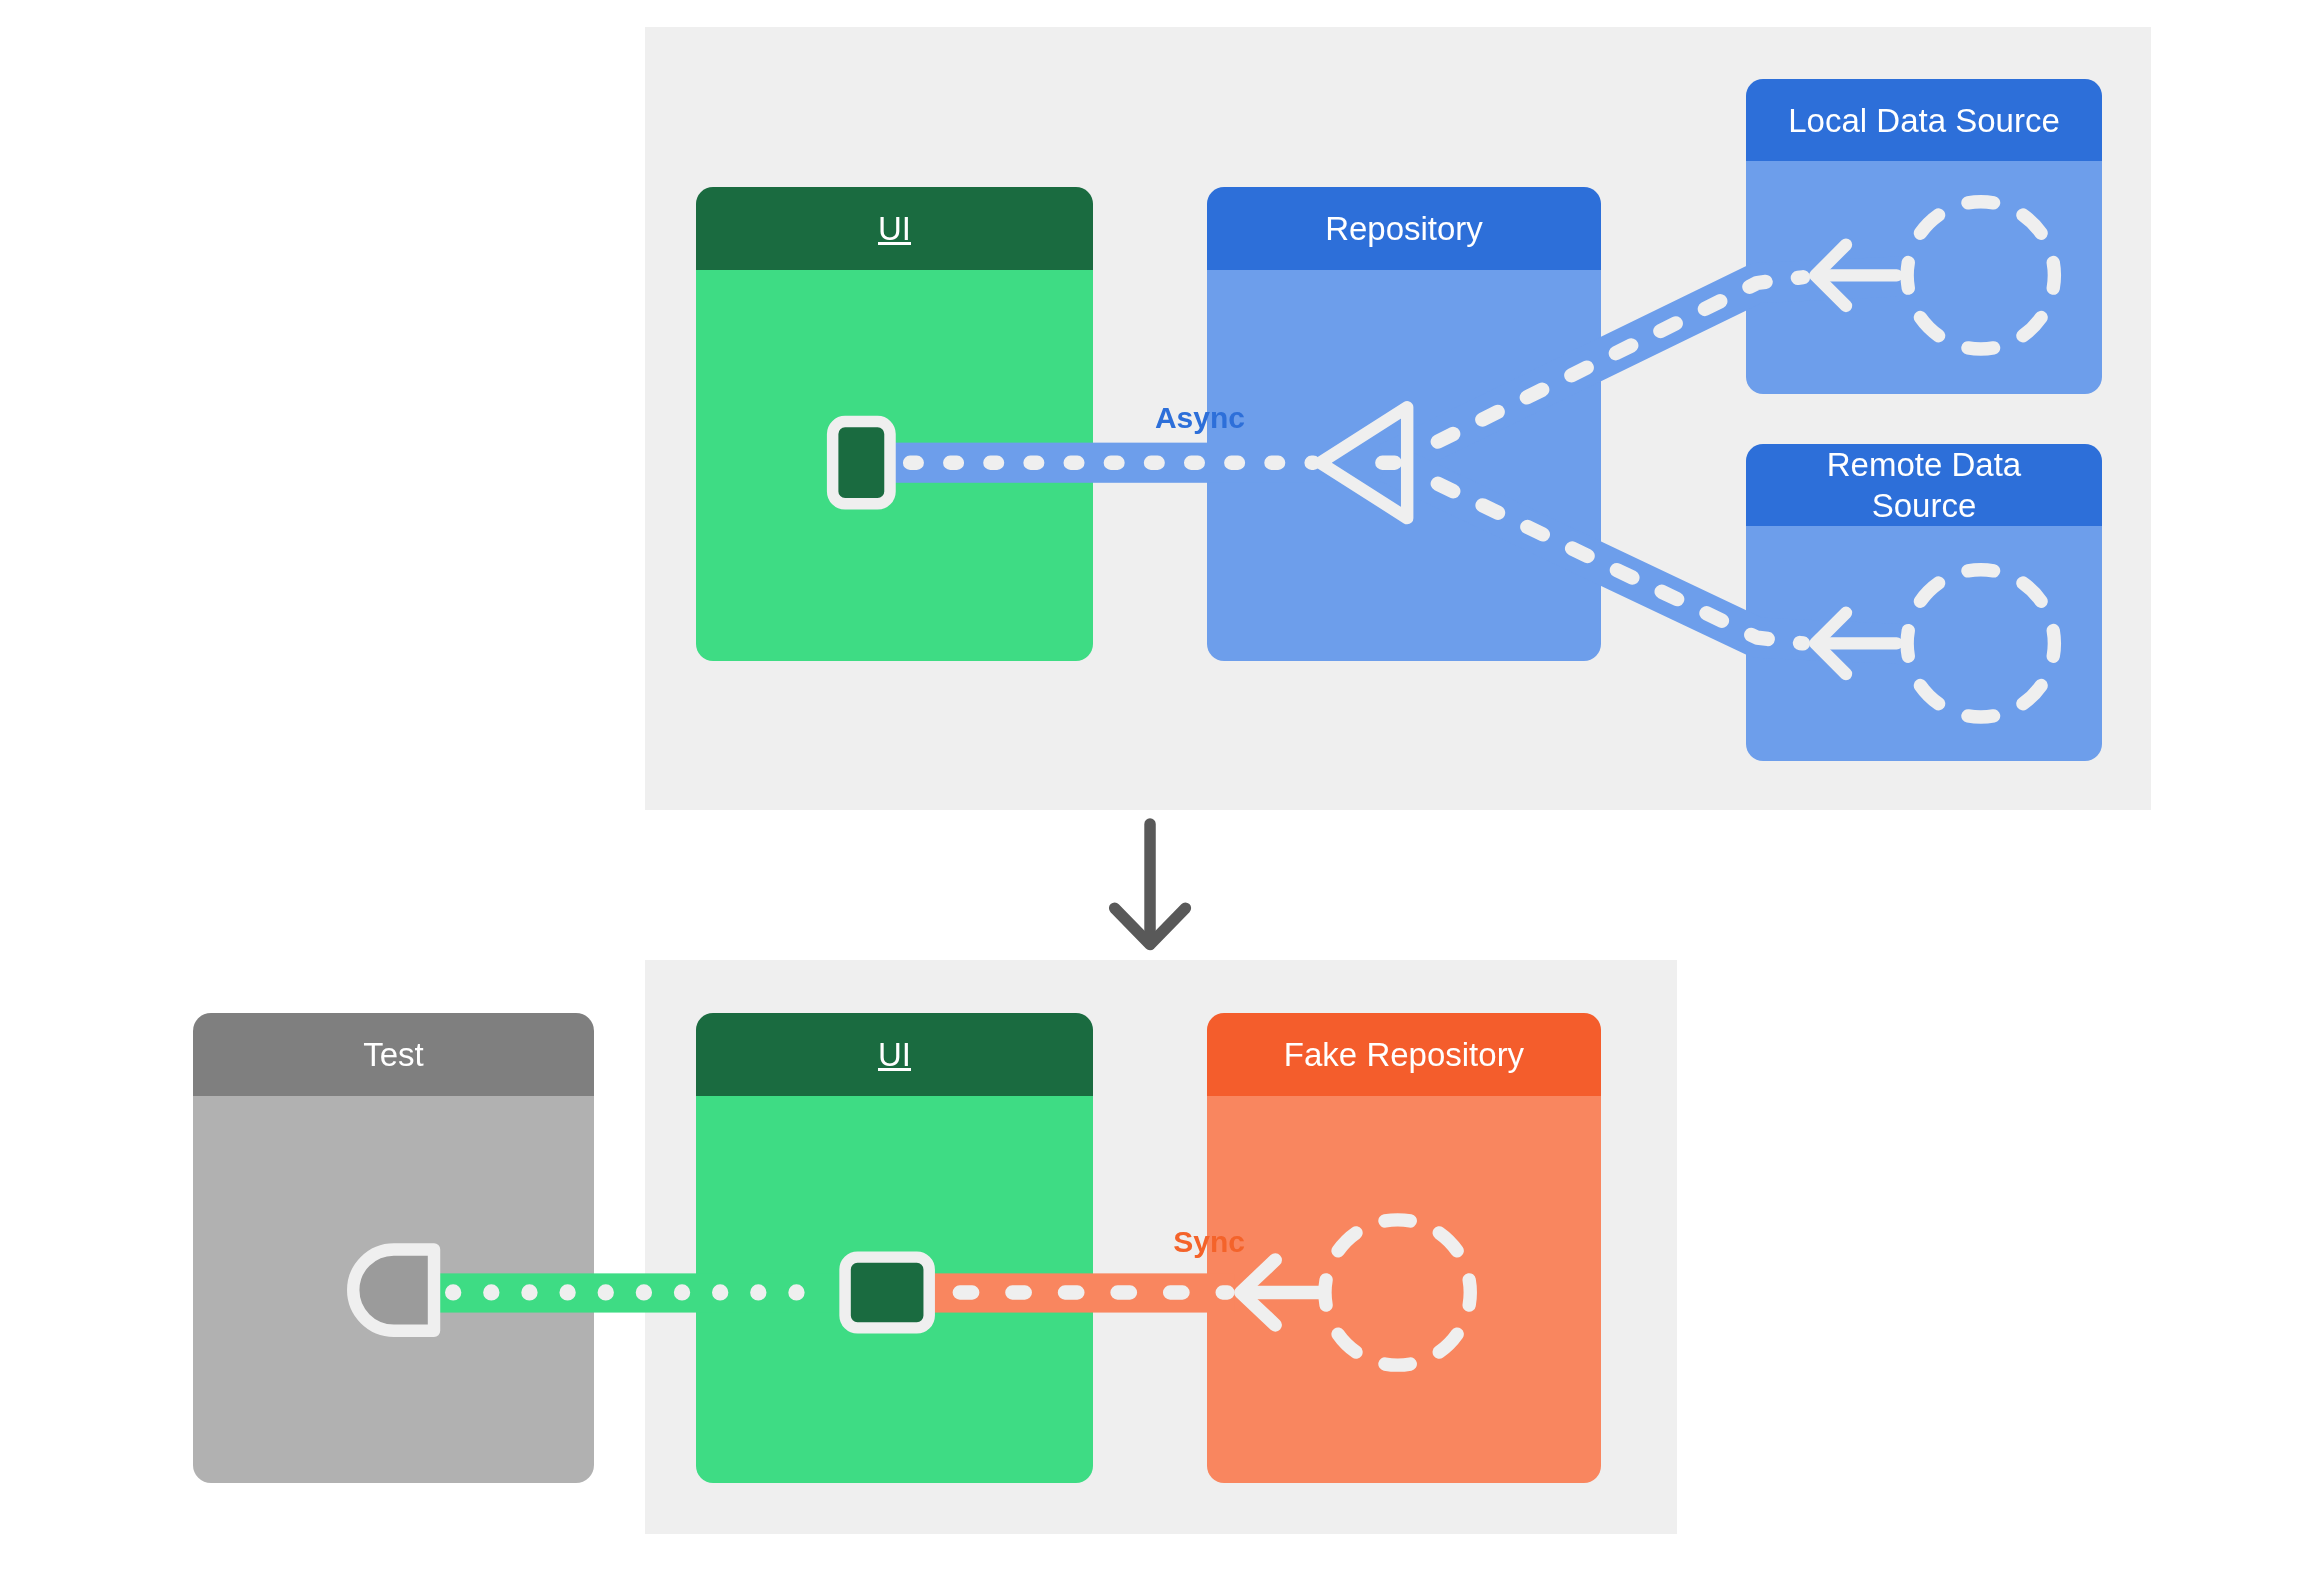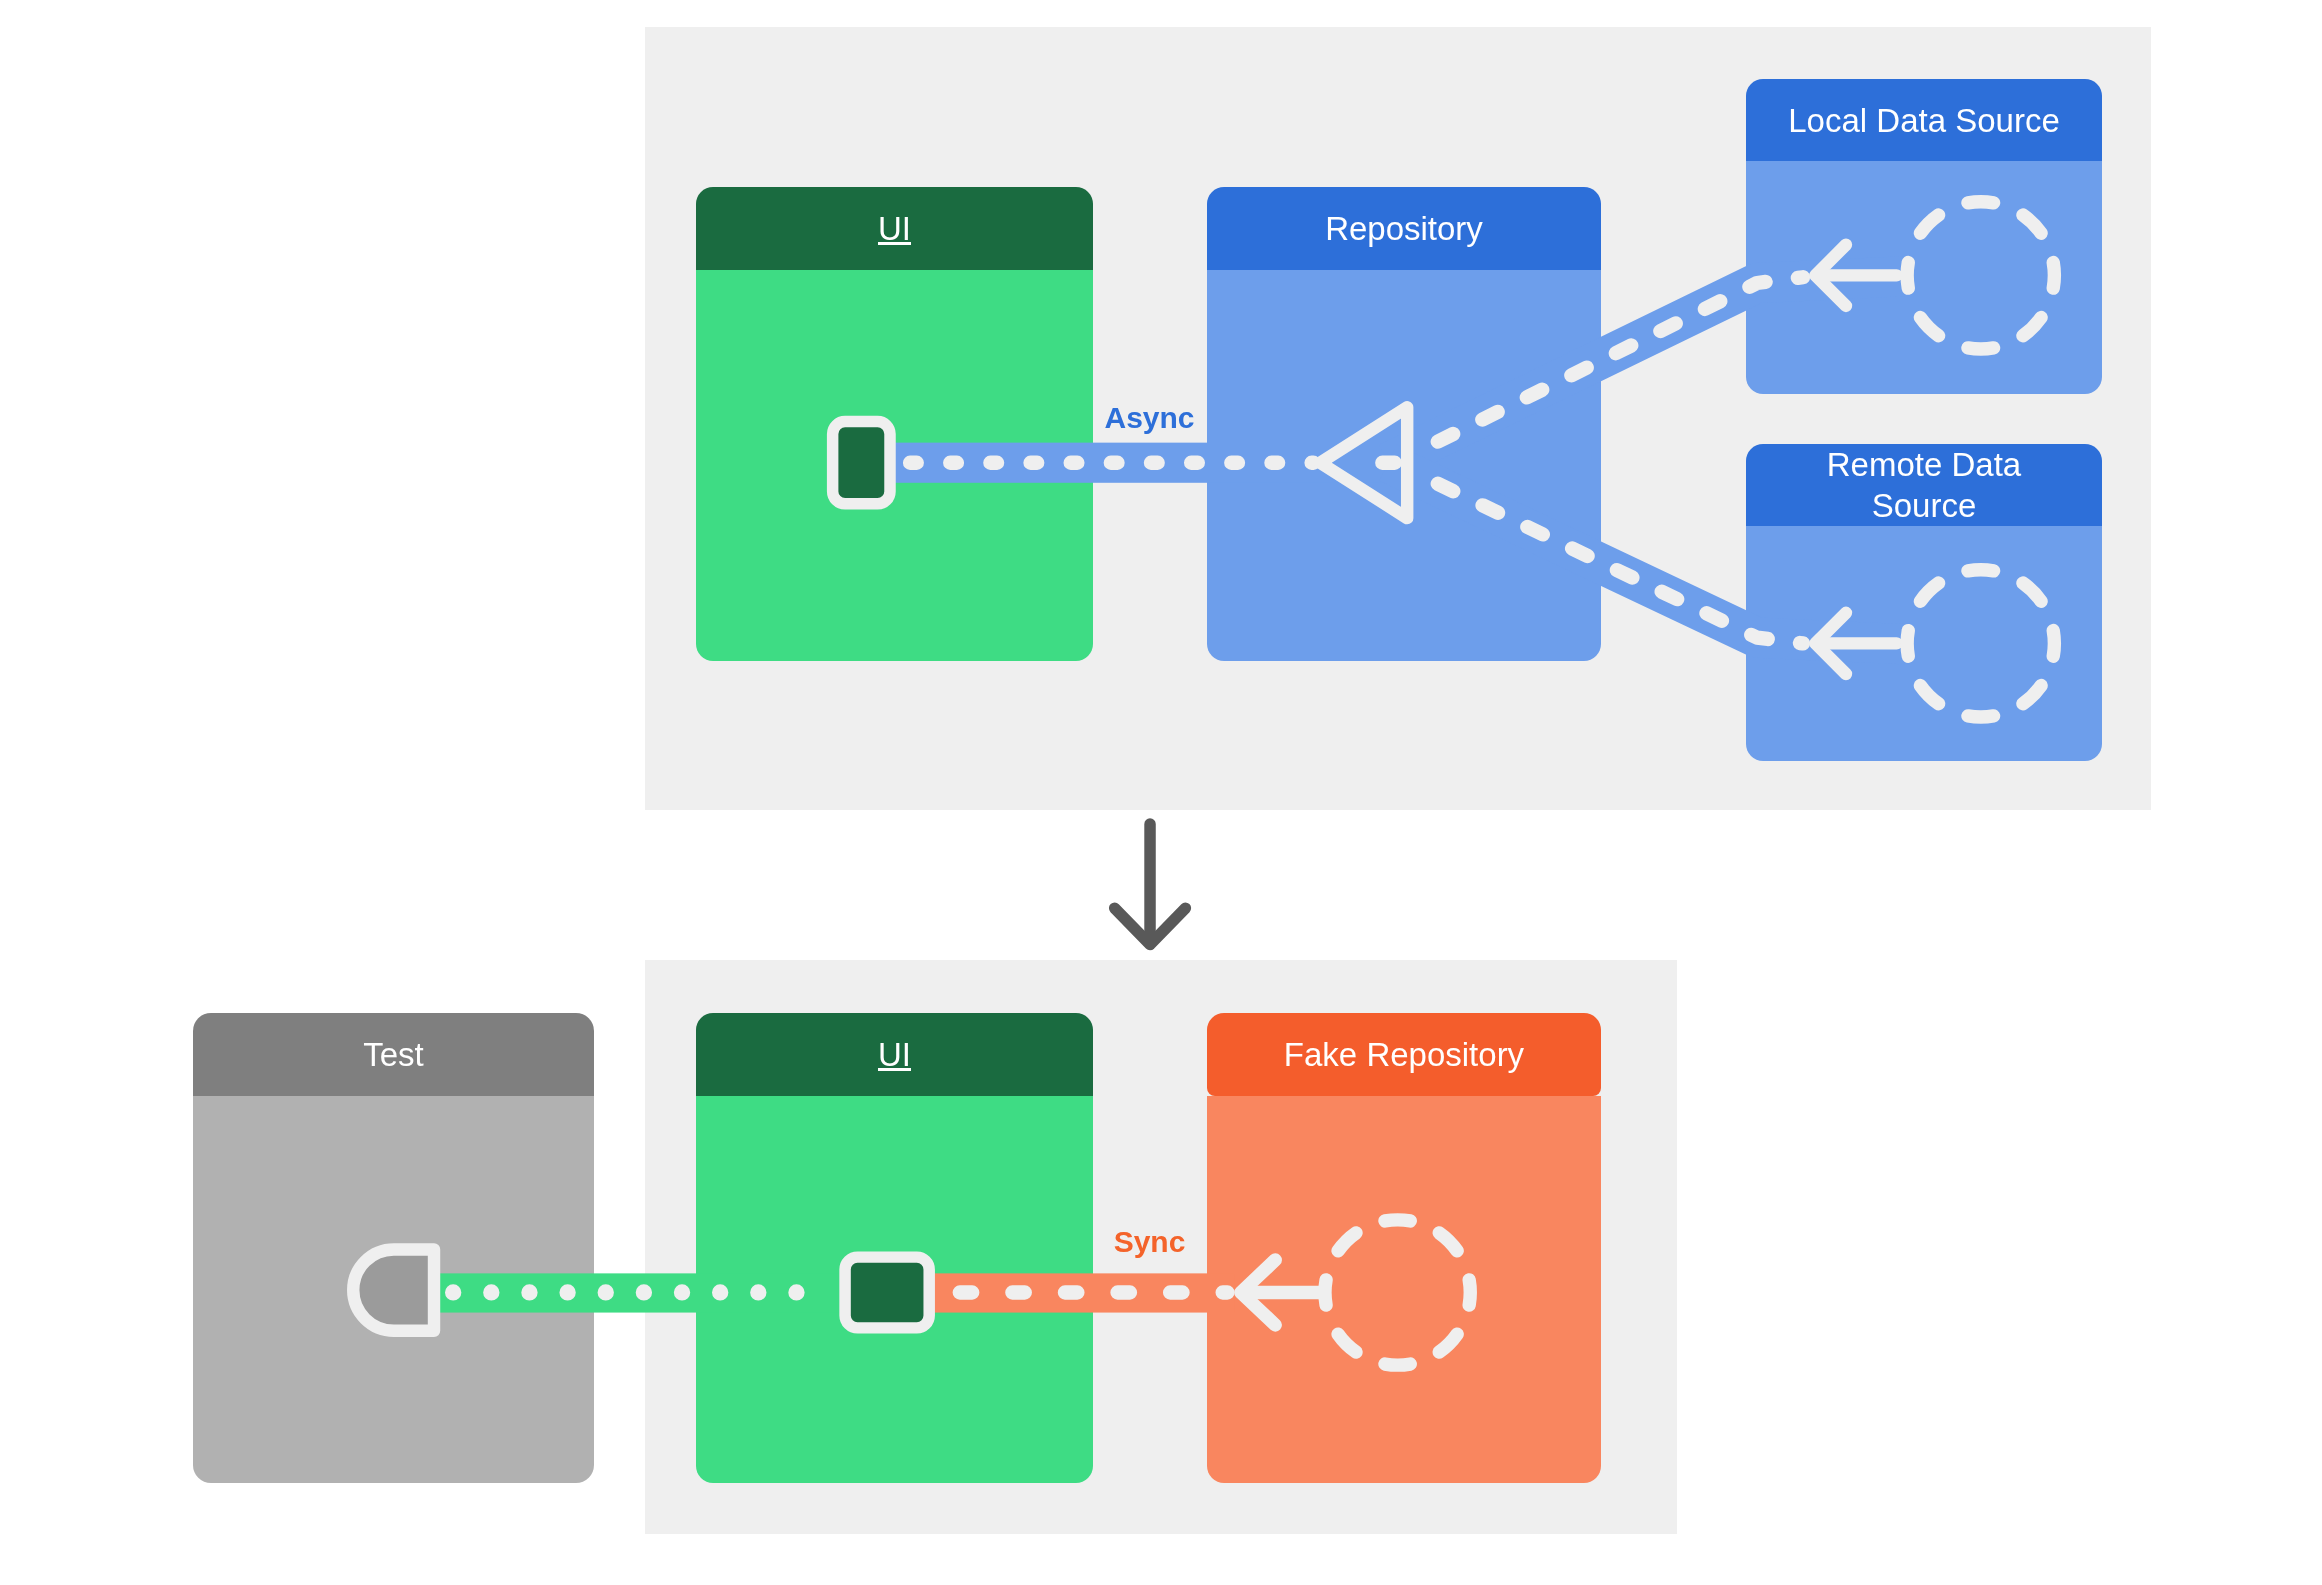--- a/index.html
+++ b/index.html
@@ -40,24 +40,24 @@
   .box-remote{left:1746px;top:444px;width:356px;height:317px;}
   .box-local .box-header,.box-remote .box-header{background:var(--blue-header);height:82px;}
   .box-local .box-body,.box-remote .box-body{background:var(--blue-body);top:82px;}
   .box-remote .box-header span{display:inline-block;max-width:250px;}
   
   .box-test{left:193px;top:1013px;width:401px;height:470px;border-radius:18px;}
   .box-test .box-header{background:var(--gray-header);}
   .box-test .box-body{background:var(--gray-body);}
   
   .box-fake{left:1207px;top:1013px;width:394px;height:470px;}
-  .box-fake .box-header{background:var(--orange-header);border-radius:8px;}
+  .box-fake .box-header{background:var(--orange-header);}
   .box-fake .box-body{background:var(--orange-body);}
   
-  .conn-label{position:absolute;width:191px;left:1054px;text-align:center;
+  .conn-label{position:absolute;width:191px;left:1054px;text-align:right;
     font-size:30px;font-weight:bold;}
   .label-async{top:401px;color:var(--blue-header);}
   .label-sync{top:1225px;color:#F4632A;}
   
   .overlay{position:absolute;left:0;top:0;width:2323px;height:1586px;pointer-events:none;}
   .solid-blue{fill:none;stroke:var(--blue-body);stroke-width:42;stroke-linejoin:round;}
   .mark{stroke:var(--marks);fill:none;stroke-linecap:round;stroke-linejoin:round;}
   .dash-15{stroke-width:15;}
   .dashed-circle{fill:none;stroke:var(--marks);stroke-width:14;
     stroke-dasharray:27 33.5;stroke-dashoffset:13.5;stroke-linecap:round;}

